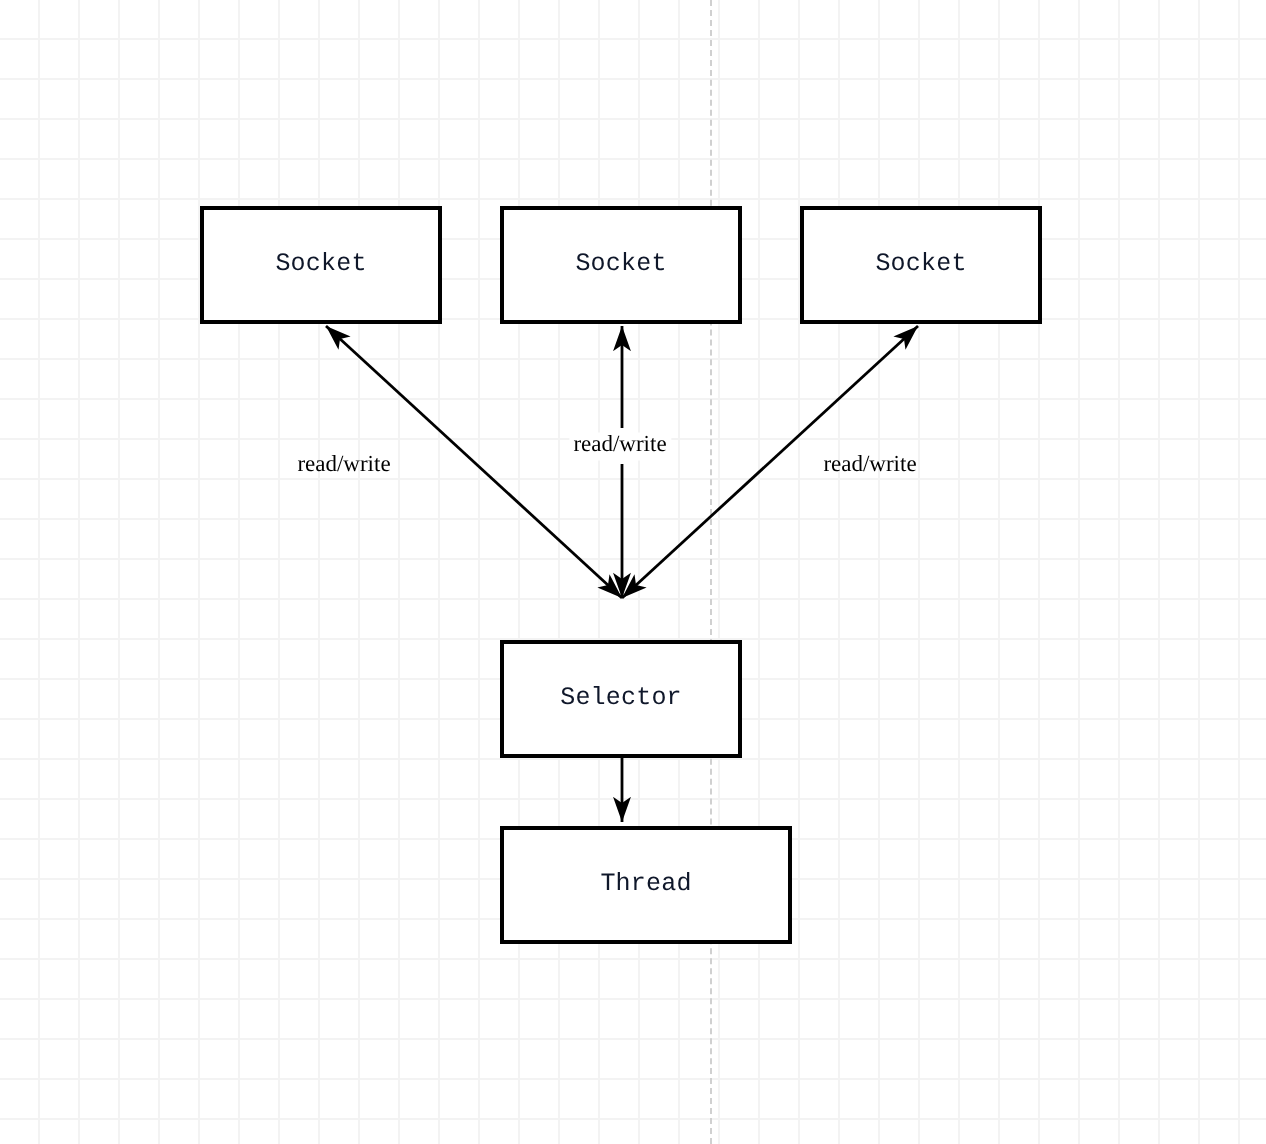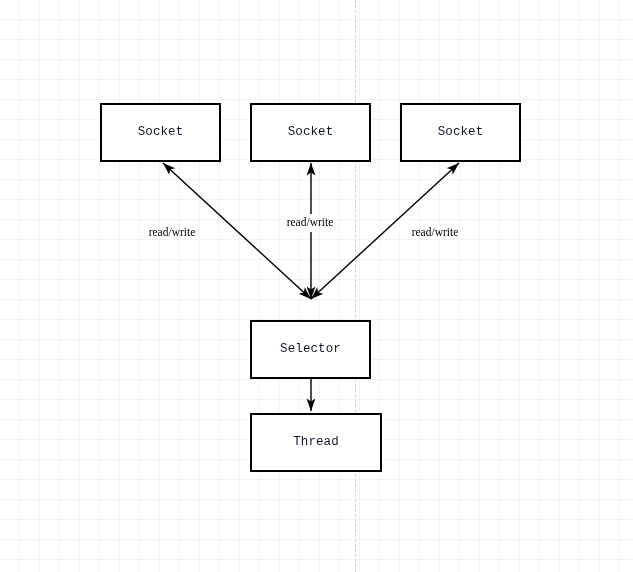--- a/index.html
+++ b/index.html
@@ -111,21 +111,21 @@
   </div>
 
   <div class="node" style="left:400px; top:103px; width:121px; height:59px;">
     <span class="node-label">Socket</span>
   </div>
 
   <div class="node" style="left:250px; top:303px; width:121px; height:59px;margin-top:17px;">
     <span class="node-label">Selector</span>
   </div>
 
-  <div class="node" style="left:250px; top:413px; width:132px; height:59px;">
+  <div class="node" style="left:250px; top:413px; width:146px; height:59px;">
     <span class="node-label">Thread</span>
   </div>
 
   <div class="edge-label" style="left:172px; top:233px;">read/write</div>
 
   <div class="edge-label boxed" style="left:310px; top:223px;">read/write</div>
 
   <div class="edge-label" style="left:435px; top:233px;">read/write</div>
 
 </div>

